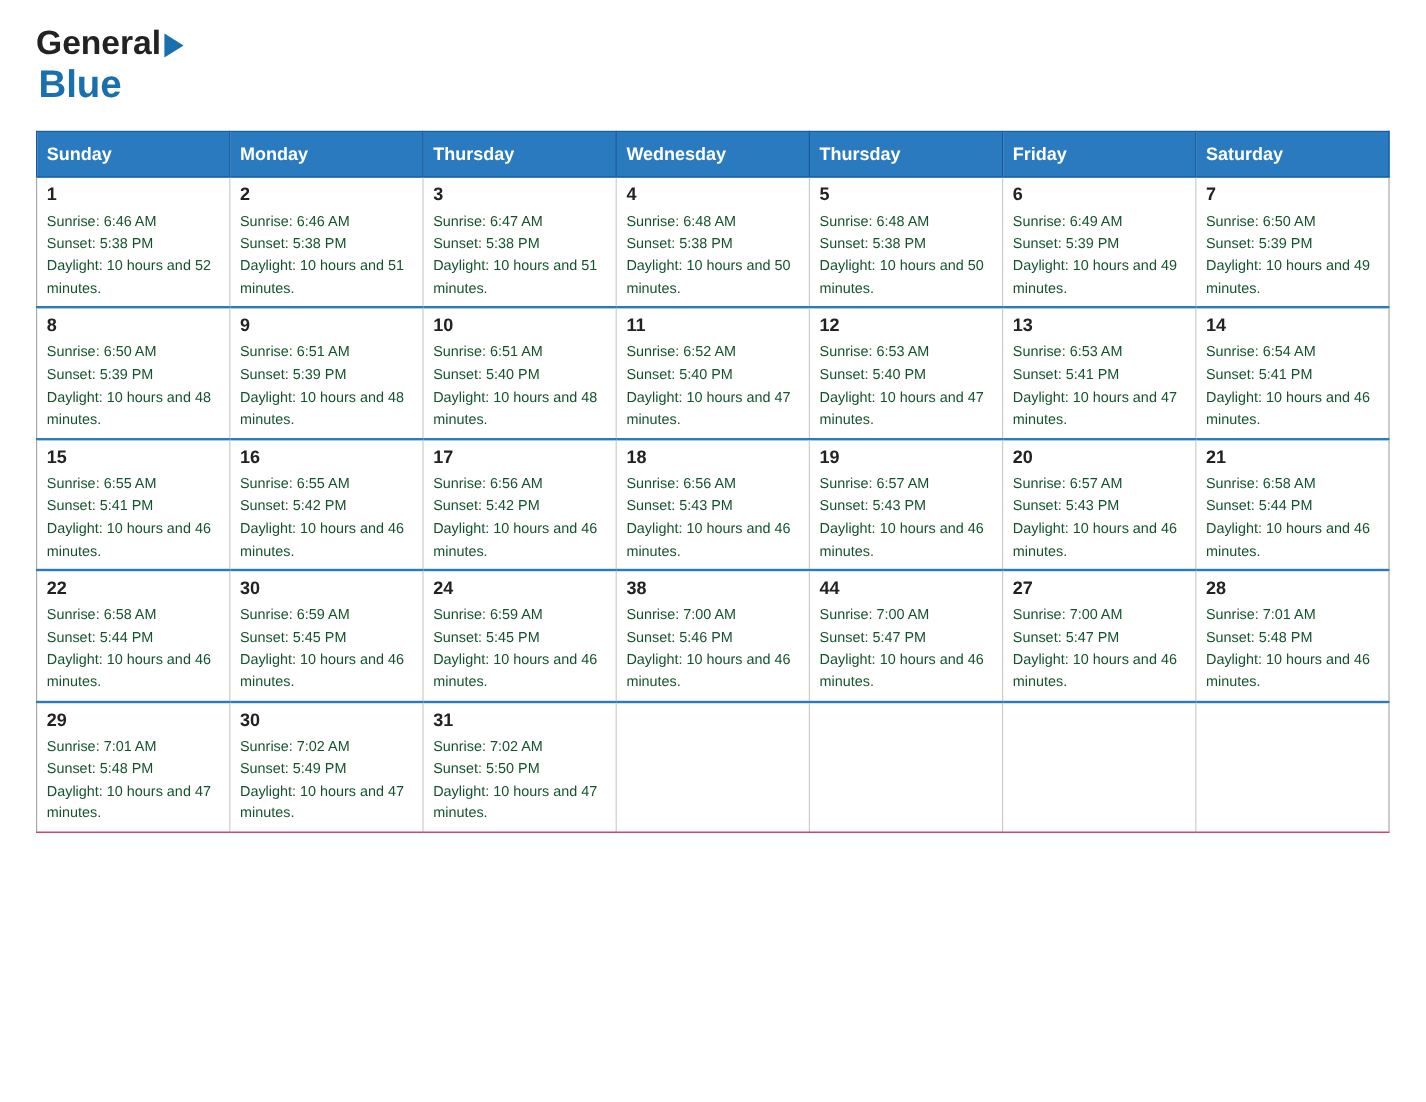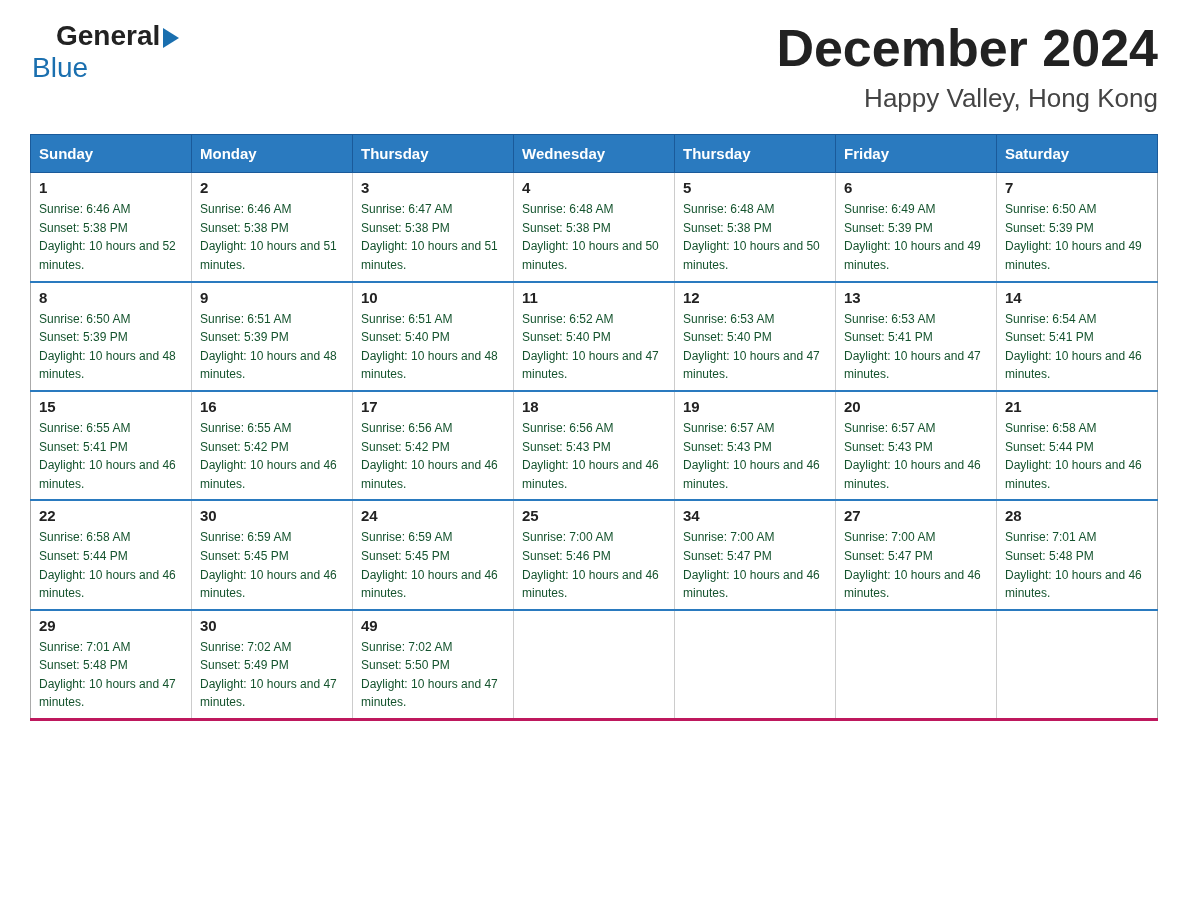--- a/index.html
+++ b/index.html
@@ -14,25 +14,24 @@
       display: flex;
       justify-content: space-between;
       align-items: flex-start;
       margin-bottom: 20px;
     }
     .logo-text-general {
       font-size: 28px;
       font-weight: bold;
       color: #222;
       font-family: Arial, sans-serif;
-      margin-left: 26px;
     }
     .logo-text-blue {
-      font-size: 28px;
-      font-weight: normal;
+      font-size: 32px;
+      font-weight: bold;
       color: #1a6faf;
       font-family: Arial, sans-serif;
     }
     .logo-arrow {
       width: 0;
       height: 0;
       border-left: 16px solid #1a6faf;
       border-top: 10px solid transparent;
       border-bottom: 10px solid transparent;
       margin-left: 3px;
@@ -101,40 +100,36 @@
     }
     .day-info {
       font-size: 12px;
       line-height: 1.55;
       color: #14532d;
     }
     .empty-cell {
       background: #fff;
     }
     tr:last-child td {
-      border-bottom: 3px solid #be185d;
+      border-bottom: 1px solid #be185d;
     }
   </style>
 </head>
 <body>
 
 <div class="header">
   <div class="logo-wrapper">
     <div class="logo-line1">
       <span class="logo-text-general">General</span>
       <div class="logo-arrow"></div>
     </div>
     <div class="logo-line2">
       <span class="logo-text-blue">Blue</span>
     </div>
   </div>
-  <div class="title-block">
-    <div class="month-title">December 2024</div>
-    <div class="location-title">Happy Valley, Hong Kong</div>
-  </div>
 </div>
 
 <table class="calendar-table">
   <thead>
     <tr>
     <th>Sunday</th>
         <th>Monday</th>
         <th>Thursday</th>
         <th>Wednesday</th>
         <th>Thursday</th>
@@ -336,29 +331,29 @@
         </td>
         <td>
           <span class="day-number">24</span>
           <div class="day-info">
             Sunrise: 6:59 AM<br>
             Sunset: 5:45 PM<br>
             Daylight: 10 hours and 46 minutes.
           </div>
         </td>
         <td>
-          <span class="day-number">25</span>
+          <span class="day-number">38</span>
           <div class="day-info">
             Sunrise: 7:00 AM<br>
             Sunset: 5:46 PM<br>
             Daylight: 10 hours and 46 minutes.
           </div>
         </td>
         <td>
-          <span class="day-number">34</span>
+          <span class="day-number">44</span>
           <div class="day-info">
             Sunrise: 7:00 AM<br>
             Sunset: 5:47 PM<br>
             Daylight: 10 hours and 46 minutes.
           </div>
         </td>
         <td>
           <span class="day-number">27</span>
           <div class="day-info">
             Sunrise: 7:00 AM<br>
@@ -386,21 +381,21 @@
         </td>
         <td>
           <span class="day-number">30</span>
           <div class="day-info">
             Sunrise: 7:02 AM<br>
             Sunset: 5:49 PM<br>
             Daylight: 10 hours and 47 minutes.
           </div>
         </td>
         <td>
-          <span class="day-number">49</span>
+          <span class="day-number">31</span>
           <div class="day-info">
             Sunrise: 7:02 AM<br>
             Sunset: 5:50 PM<br>
             Daylight: 10 hours and 47 minutes.
           </div>
         </td>
         <td class="empty-cell"></td>
         <td class="empty-cell"></td>
         <td class="empty-cell"></td>
         <td class="empty-cell"></td>

